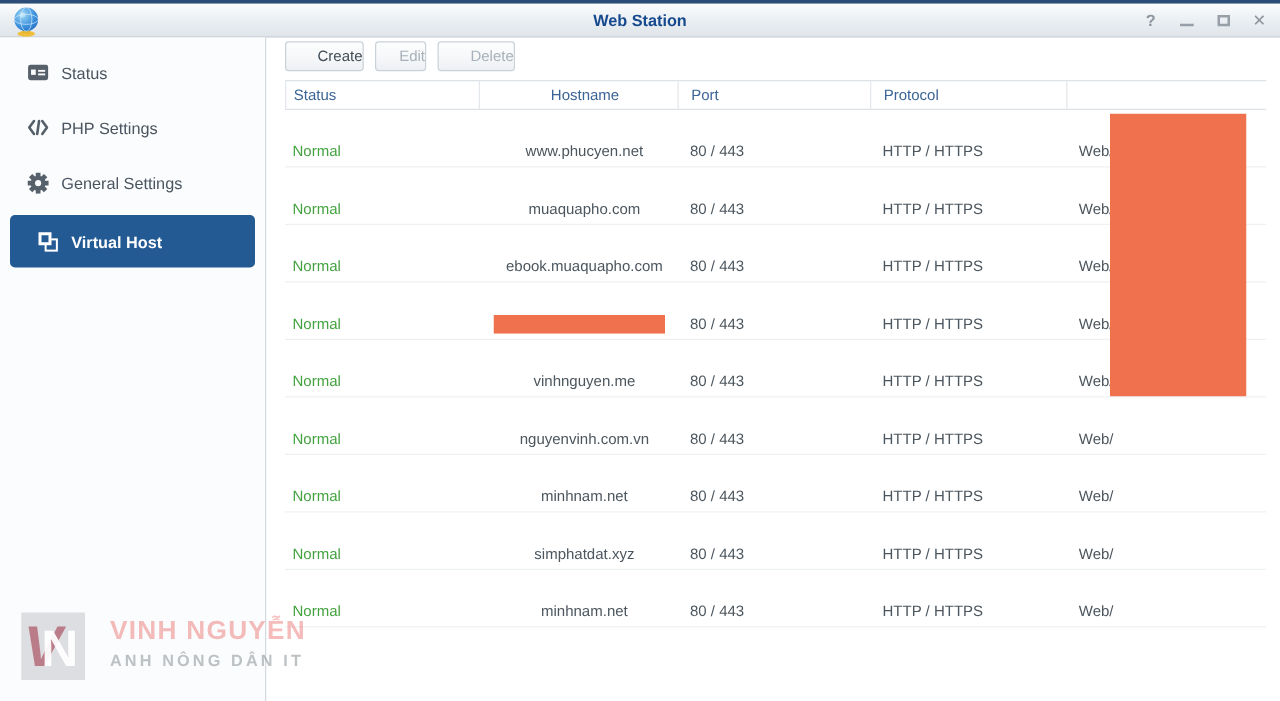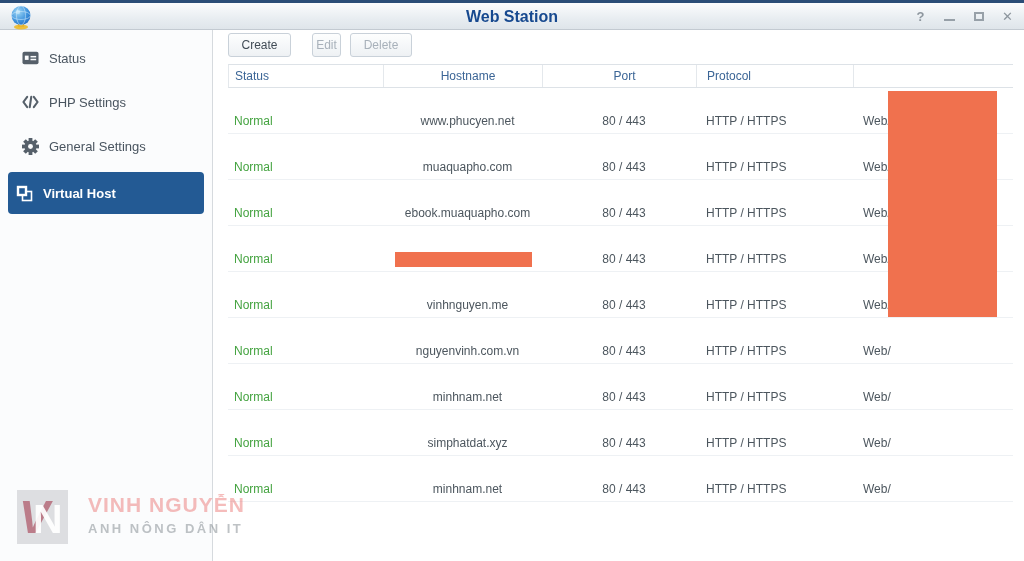--- a/index.html
+++ b/index.html
@@ -6,58 +6,58 @@
   html,body { width:1024px; height:561px; overflow:hidden; }
   body { font-family:"Liberation Sans", sans-serif; background:#fff; position:relative; }
 
   
   .top-strip { position:absolute; left:0; top:0; width:1024px; height:3px; background:#2b4d77; }
   .titlebar { position:absolute; left:0; top:3px; width:1024px; height:27px;
               background:linear-gradient(#fbfcfd,#e8edf1 60%,#dfe5ea);
               border-bottom:1px solid #c3cad1; }
   .app-icon { position:absolute; left:8px; top:4px; width:26px; height:26px; }
   .win-title { position:absolute; left:0; top:3px; width:1024px; height:39px; line-height:27px;
-               text-align:center; font-size:16px; font-weight:bold; color:#17498f; }
+               text-align:center; font-size:13px; font-weight:bold; color:#17498f; }
   .win-controls { position:absolute; right:10px; top:3px; height:27px; display:flex;
                   align-items:center; gap:16px; color:#8d969e; }
   .ctl { cursor:pointer; display:flex; align-items:center; justify-content:center; width:13px; height:16px; }
   .ctl-help { font-size:13px; font-weight:bold; }
   .ctl-min i { display:block; width:11px; height:2px; background:#97a0a8; margin-top:6px; }
   .ctl-max i { display:block; width:10px; height:9px; border:2px solid #97a0a8; }
   .ctl-close { font-size:13px; }
 
   
   .sidebar { position:absolute; left:0; top:30px; width:213px; height:531px;
              background:#fbfcfd; border-right:1px solid #d6dade; }
   .side-items { padding-top:6px; }
   .side-item { height:44px; display:flex; align-items:center; padding-left:22px;
                font-size:13px; color:#4a5560; cursor:pointer; }
   .side-item .ic { width:17px; height:17px; margin-right:10px; flex:0 0 17px; display:flex; align-items:center; }
-  .side-item.selected { height:42px; margin:4px 8px 0 8px; padding-left:8px; border-radius:4px;
+  .side-item.selected { height:42px; margin:4px 8px 0 8px; padding-left:22px; border-radius:4px;
                         background:#235a94; color:#fff; font-weight:bold; }
 
   
   .btn { position:absolute; top:33px; height:24px; border:1px solid #c9d1d9; border-radius:3px;
          background:linear-gradient(#fdfefe,#eef1f4); font-size:12px; color:#414c56;
-         text-align:center; line-height:22px; cursor:pointer; }
+         text-align:right; line-height:22px; cursor:pointer; }
   .btn-create { left:228px; width:63px; }
-  .btn-edit   { left:312px; width:29px; }
+  .btn-edit   { left:300px; width:41px; }
   .btn-delete { left:350px; width:62px; }
   .btn.disabled { color:#a8b1ba; }
 
   
   .vh-table { position:absolute; left:228px; top:64px; width:785px; font-size:12px; }
   .thead { display:flex; height:24px; border-top:1px solid #dde2e7; border-bottom:1px solid #dde2e7;
            border-left:1px solid #e4e8ec; color:#3b6596; }
   .hcell { line-height:22px; padding-left:10px; border-right:1px solid #e4e8ec; cursor:pointer; }
   .row { display:flex; height:25px; border-bottom:1px solid #eef1f4; color:#4c565e; align-items:center;margin-top:21px; }
   .cell { padding-left:10px; white-space:nowrap; overflow:hidden; }
   .c-status { width:155px; padding-left:6px; }
   .c-host   { width:159px;text-align:center; }
-  .c-port   { width:154px;text-align:center; }
+  .c-port   { width:154px; }
   .c-proto  { width:157px; }
   .c-sub    { width:145px; }
   .c-tail   { flex:1; border-right:none; }
   .row .c-status { color:#44a340; }
   .redaction-inline { margin-left:2px; width:137px; height:15px; background:#f0714e; }
 
   .redaction-overlay { position:absolute; left:888px; top:91px; width:109px; height:226px;
                        background:#f0714e; }
 
   

